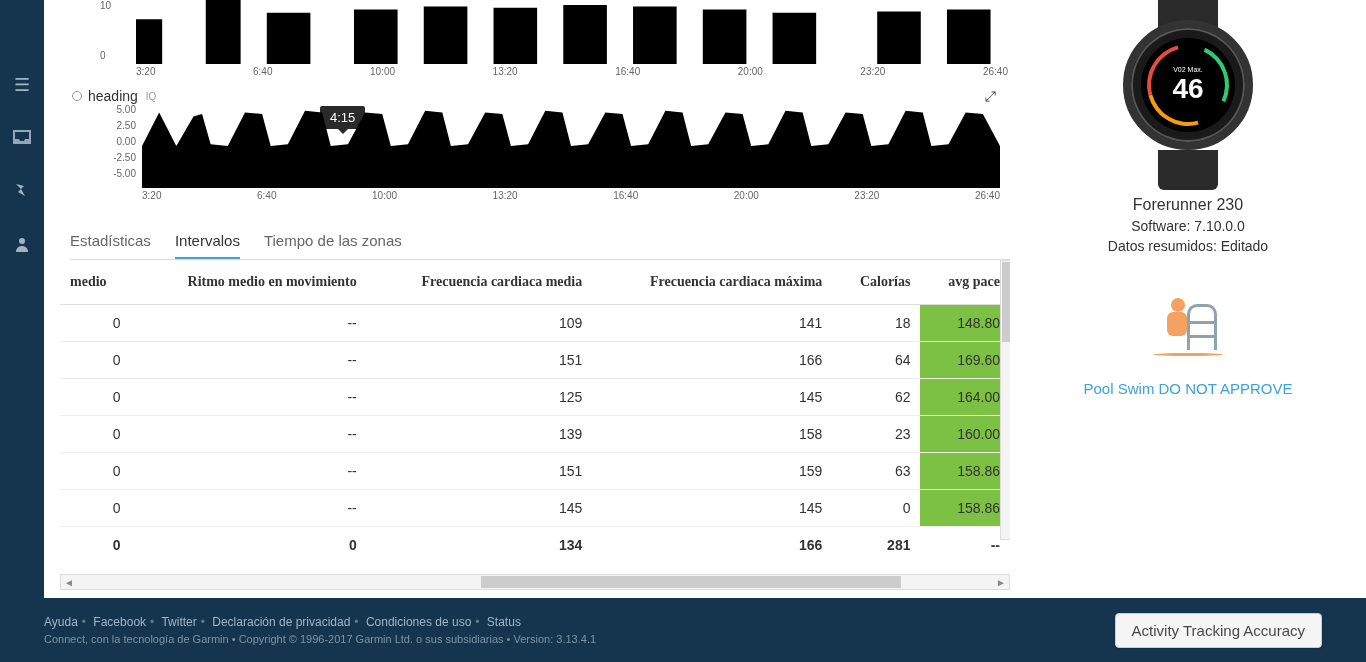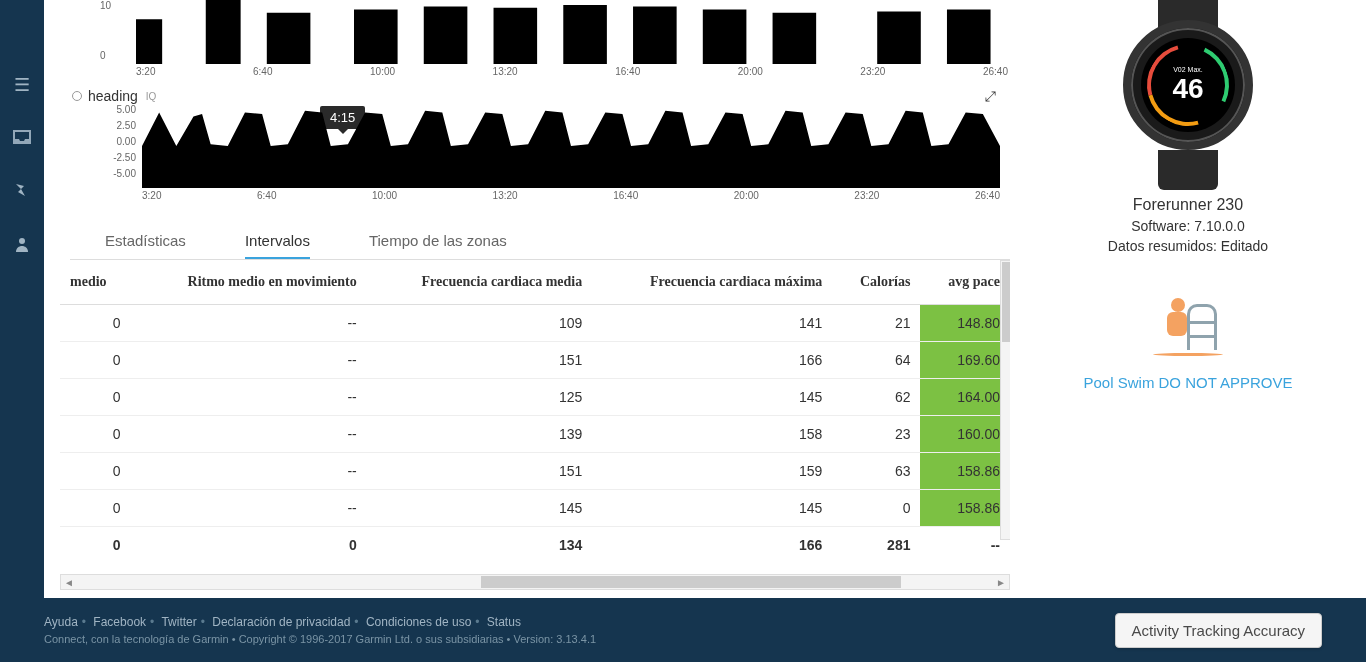--- a/index.html
+++ b/index.html
@@ -119,21 +119,21 @@
 }
 .tooltip::after {
   content: ''; position: absolute; left: 50%; bottom: -5px;
   margin-left: -5px; border: 5px solid transparent; border-top-color: #2a2a2a;
   border-bottom: none;
 }
 .tabs {
   display: flex; gap: 24px; margin: 20px 0 0 10px;
   border-bottom: 1px solid #ddd; font-size: 15px;
 }
-.tab { padding: 8px 0; color: #666; cursor: pointer; margin-left: 35px; }
+.tab { padding: 8px 0; color: #666; cursor: pointer; }
 .tab.active { color: #333; border-bottom: 2px solid #3aa3dd; }
 .table-wrap {
   margin-top: 0; overflow-x: auto; position: relative;
   height: 310px;
 }
 table { border-collapse: collapse; width: 100%; font-size: 14px; }
 th {
   text-align: right; padding: 14px 10px; font-weight: bold;
   border-bottom: 1px solid #ddd; color: #333; font-family: Liberation Serif, serif;
 }
@@ -213,21 +213,21 @@
   content: ''; position: absolute; left: 0; right: 0; height: 3px;
   background: #8fa3ad;
 }
 .pool-ladder::before { top: 14px; }
 .pool-ladder::after { top: 28px; }
 .pool-water {
   position: absolute; bottom: 8px; left: 0; right: 0; height: 3px;
   border-bottom: 3px solid #f4a261;
   border-radius: 50%;
 }
-.pool-link { color: #3aa3dd; font-size: 15px; margin-top: 10px; cursor: pointer; }
+.pool-link { color: #3aa3dd; font-size: 15px; margin-top: 16px; cursor: pointer; }
 .footer {
   position: absolute; left: 0; right: 0; bottom: 0; height: 64px;
   background: #15354f; padding: 14px 44px;
   display: flex; justify-content: space-between; align-items: center;
 }
 .footer-links { font-size: 12px; color: #a0b4c3; }
 .footer-links a { color: #a0b4c3; text-decoration: none; }
 .footer-links .sep { margin: 0 4px; color: #5a7a8f; }
 .footer-copy { font-size: 11px; color: #7a94a5; margin-top: 4px; }
 .footer-btn {
@@ -338,21 +338,21 @@
             <th>Calorías</th>
             <th class="green">avg pace</th>
           </tr>
         </thead>
         <tbody id="tbody">
             <tr>
               <td>0</td>
               <td>--</td>
               <td>109</td>
               <td>141</td>
-              <td>21</td>
+              <td>18</td>
               <td class="green">148.80</td>
             </tr>
             <tr>
               <td>0</td>
               <td>--</td>
               <td>151</td>
               <td>166</td>
               <td>64</td>
               <td class="green">169.60</td>
             </tr>

